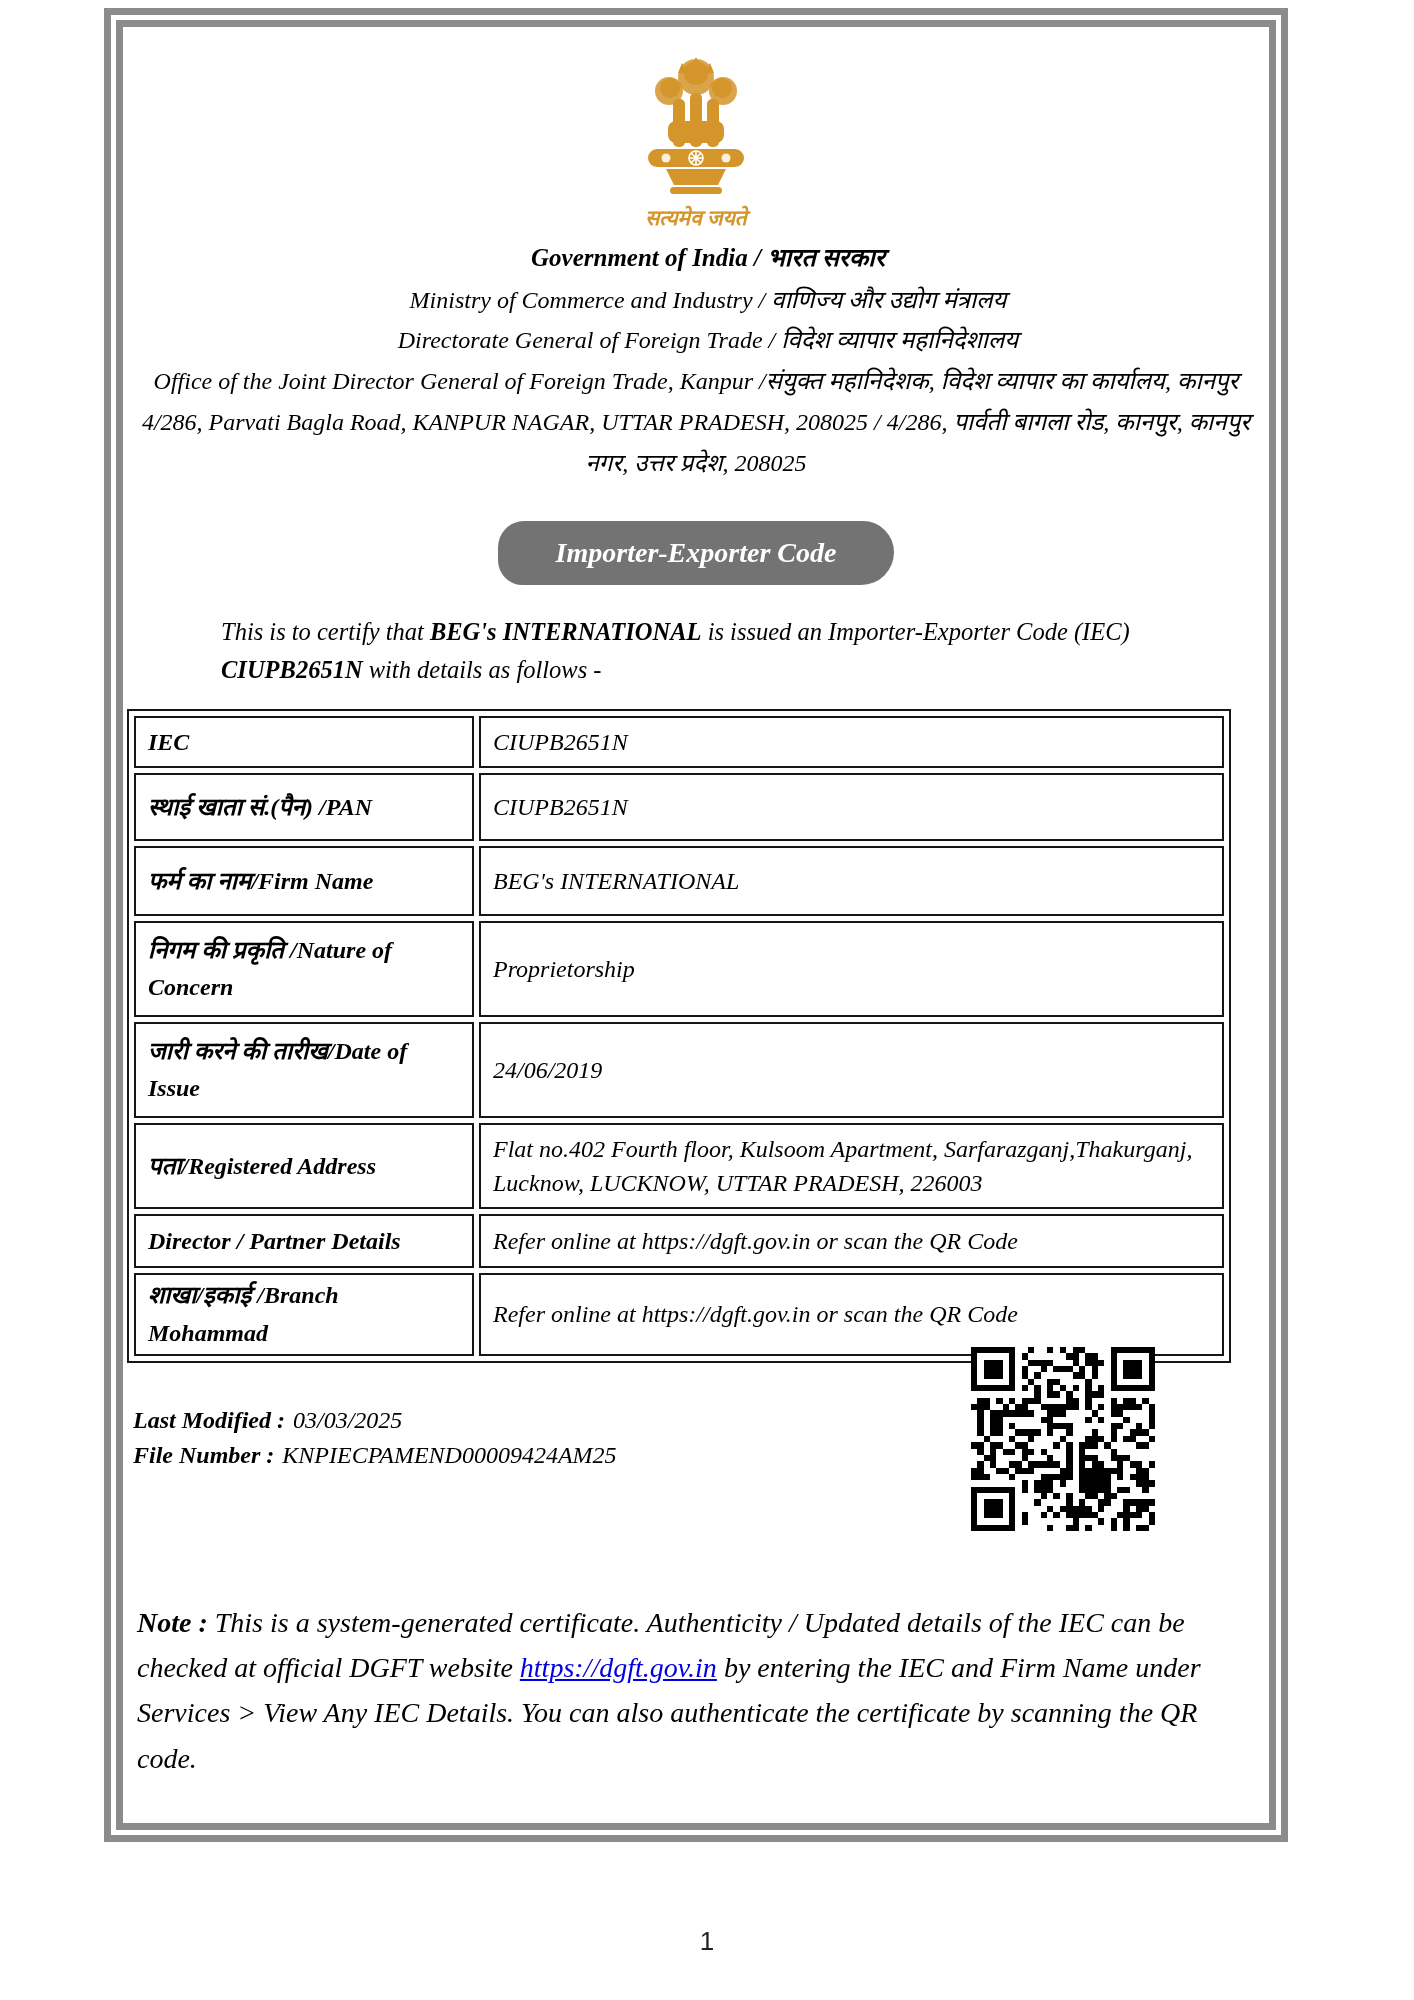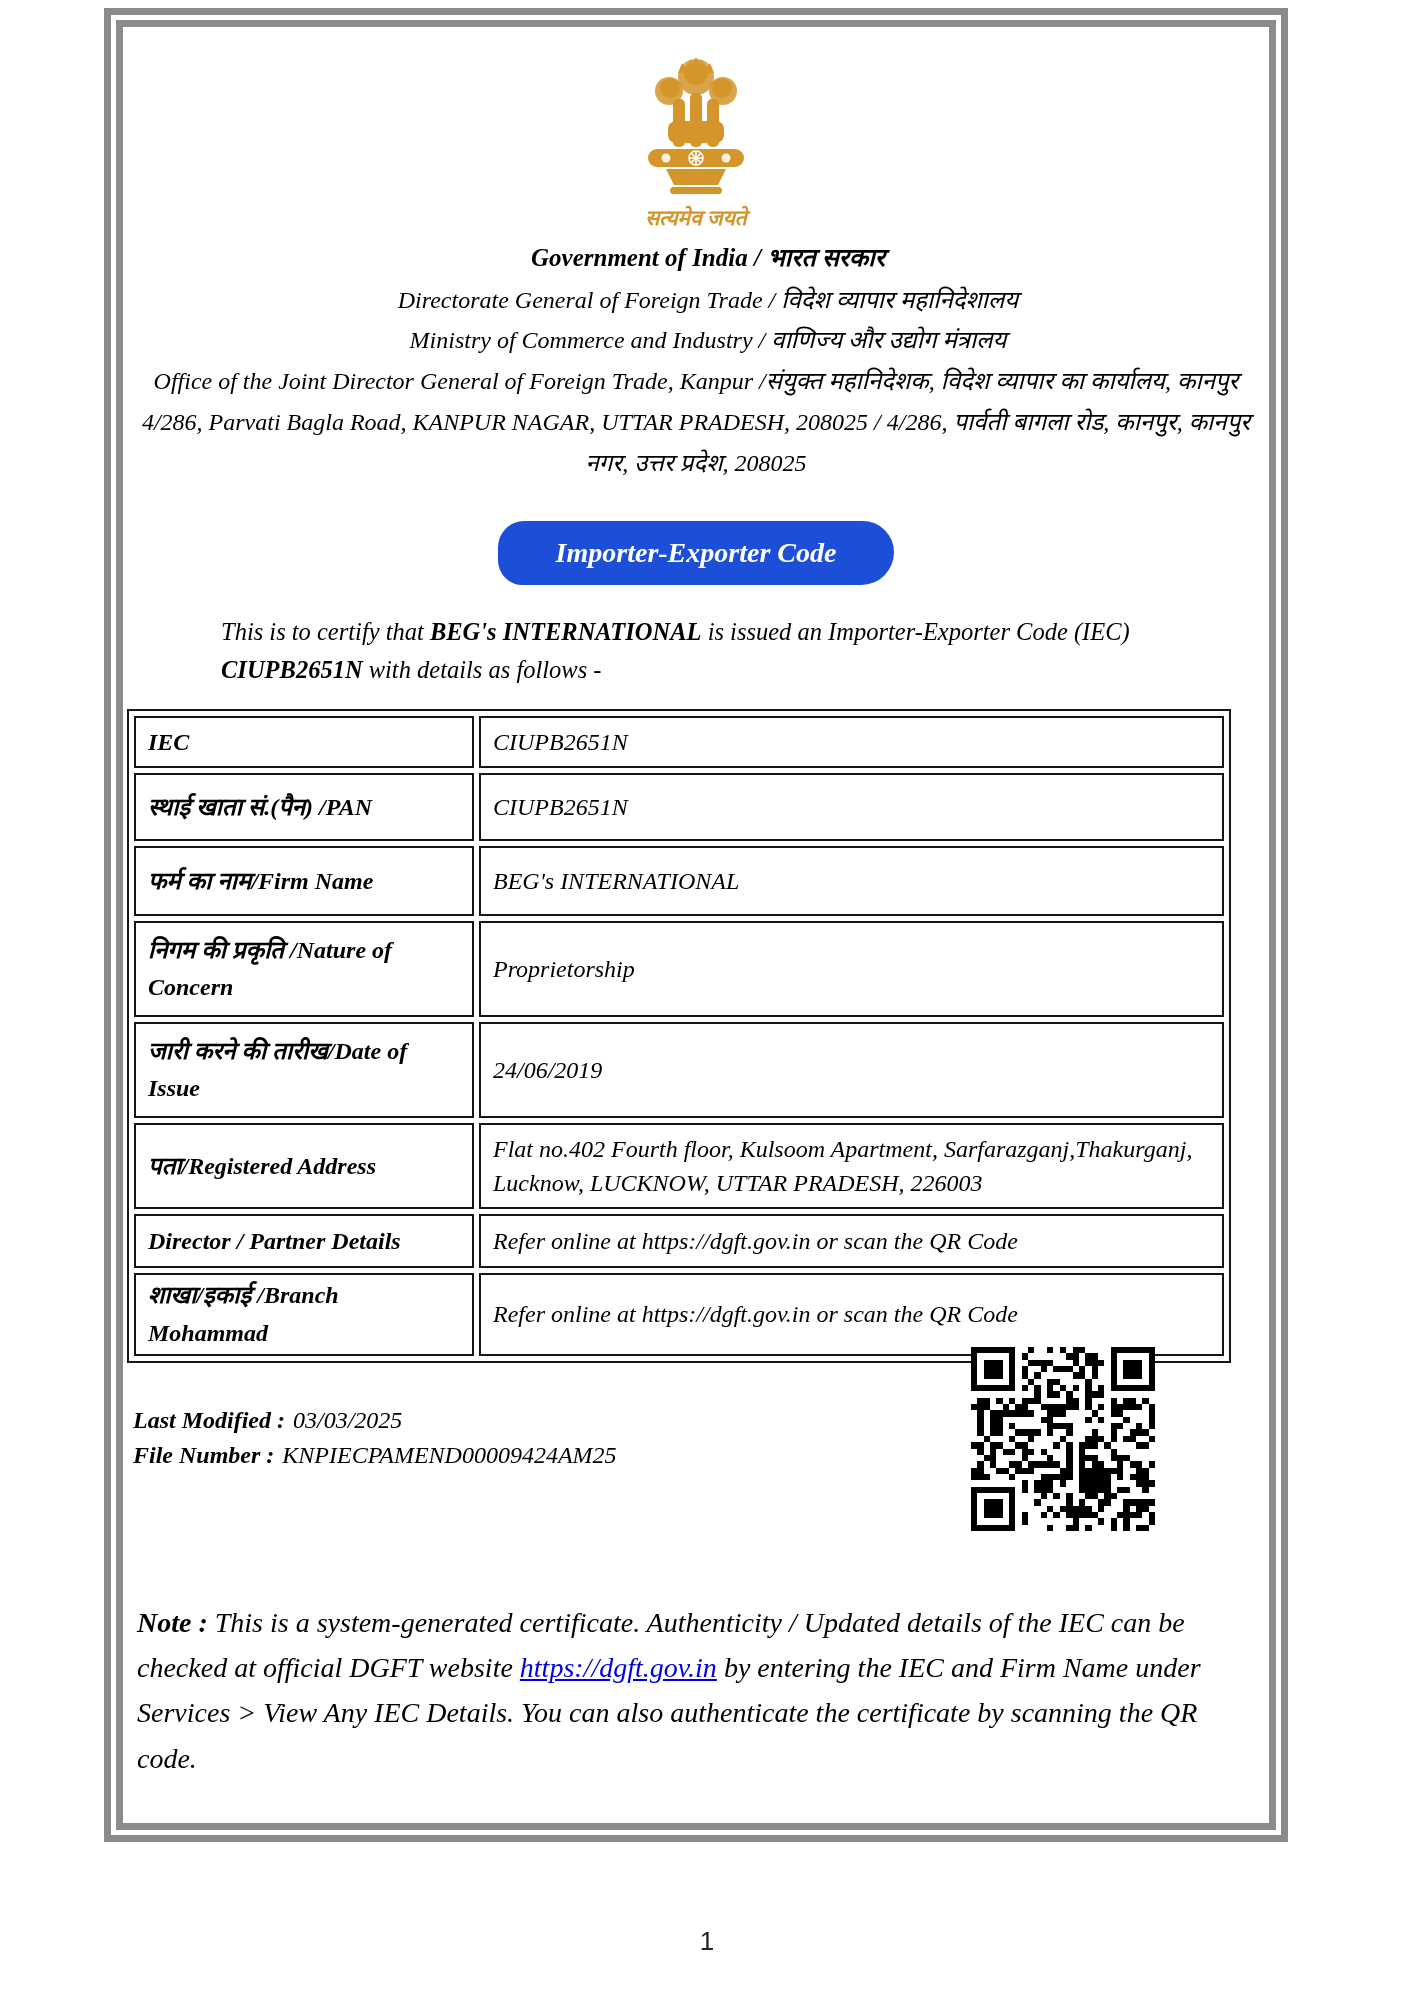--- a/index.html
+++ b/index.html
@@ -16,21 +16,21 @@
   .emblem-wrap{text-align:center;margin-top:24px;line-height:1;}
   .motto{color:#d4952a;font-weight:bold;font-size:21px;margin-top:2px;}
 
   
   .hdr{text-align:center;font-size:24px;line-height:1.7;margin-top:8px;padding-left:24px;}
   .hdr-line1{font-weight:bold;font-size:25px;}
   .office{text-align:center;font-size:24px;line-height:1.7;margin:0 8px;}
 
   
   .banner{text-align:center;margin-top:38px;}
-  .banner-pill{display:inline-block;background:#1d4ed8;color:#ffffff;font-weight:bold;
+  .banner-pill{display:inline-block;background:#737373;color:#ffffff;font-weight:bold;
                font-size:28px;padding:16px 58px;border-radius:32px 38px 40px 30px;}
 
   
   .intro{margin:28px 98px 0 98px;font-size:24.5px;line-height:1.55;text-align:left;}
   .b{font-weight:bold;}
 
   
   .cert-table{border-collapse:separate;border-spacing:5px;border:2px solid #161616;
               margin:20px 0 0 4px;width:1104px;table-layout:fixed;}
   .cert-table td{border:2px solid #161616;vertical-align:middle;font-size:24px;
@@ -94,22 +94,22 @@
             <g fill="#d4952a">
               <path d="M26 118 L86 118 L78 134 L34 134 Z"></path>
               <rect x="30" y="136" width="52" height="7" rx="3.5"></rect>
             </g>
           </svg>
           <div class="motto">सत्यमेव जयते</div>
         </div>
 
         <div class="hdr">
           <div class="hdr-line1">Government of India / भारत सरकार</div>
+          <div>Ministry of Commerce and Industry / वाणिज्य और उद्योग मंत्रालय</div>
           <div>Directorate General of Foreign Trade / विदेश व्यापार महानिदेशालय</div>
-          <div>Ministry of Commerce and Industry / वाणिज्य और उद्योग मंत्रालय</div>
         </div>
         <div class="office">Office of the Joint Director General of Foreign Trade, Kanpur /संयुक्त महानिदेशक, विदेश व्यापार का कार्यालय, कानपुर 4/286, Parvati Bagla Road, KANPUR NAGAR, UTTAR PRADESH, 208025  / 4/286, पार्वती बागला रोड, कानपुर, कानपुर नगर, उत्तर प्रदेश, 208025</div>
 
         <div class="banner">
           <div class="banner-pill">Importer-Exporter Code</div>
         </div>
 
         <p class="intro"><span>This is to certify that </span><span class="b">BEG's INTERNATIONAL</span><span> is issued an Importer-Exporter Code (IEC) </span><span class="b">CIUPB2651N</span><span> with details as follows -</span></p>
 
         <table class="cert-table">

